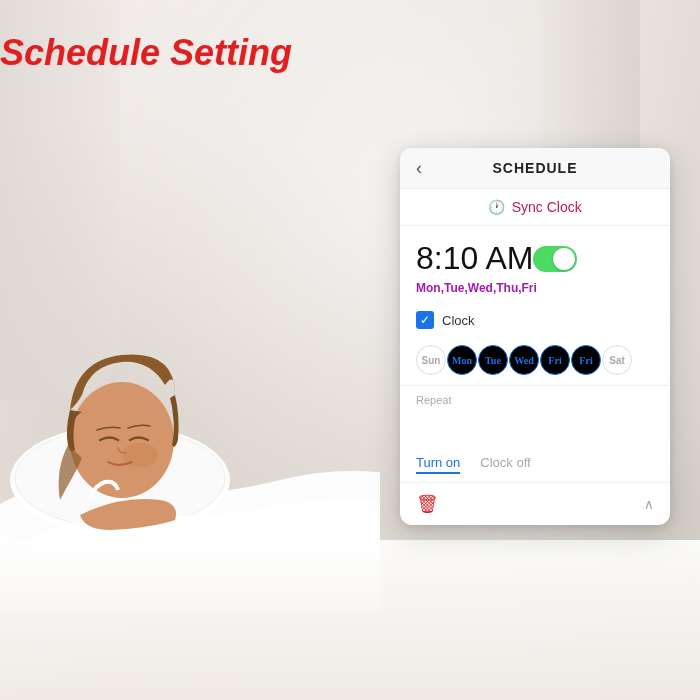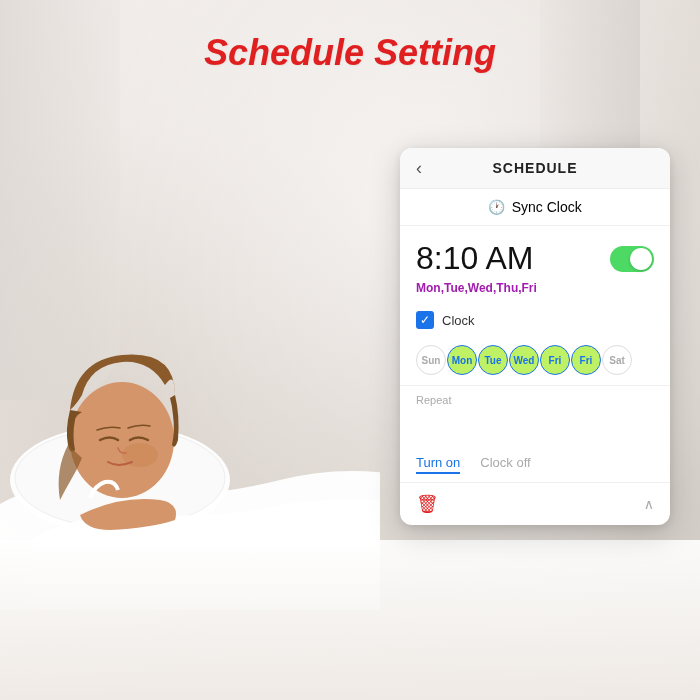--- a/index.html
+++ b/index.html
@@ -41,21 +41,20 @@
       width: 100px; height: 350px;
       background: linear-gradient(270deg, rgba(210,205,200,0.6), rgba(225,220,215,0.2));
       border-radius: 0 0 0 60px;
     }
 
     
     .page-title {
       position: absolute;
       top: 32px;
       left: 0; right: 0;
-      text-align: center;
       font-size: 36px;
       font-weight: 800;
       color: #e02020;
       font-style: italic;
       text-shadow: 1px 1px 2px rgba(0,0,0,0.05);
       z-index: 10;
     }
 
     
     .schedule-card {
@@ -102,28 +101,28 @@
       padding: 10px 16px;
       border-bottom: 1px solid #f0f0f0;
       gap: 6px;
     }
     .sync-clock-icon {
       font-size: 14px;
       color: #555;
     }
     .sync-clock-label {
       font-size: 14px;
-      color: #000000;
+      color: #be185d;
     }
 
     
     .time-row {
       display: flex;
       align-items: center;
-      justify-content: space-between;
+      justify-content: flex-start;
       padding: 14px 16px 4px;
     }
     .time-display {
       font-size: 32px;
       font-weight: 300;
       color: #111;
     }
 
     
     .toggle {
@@ -191,23 +190,24 @@
       display: flex;
       align-items: center;
       justify-content: center;
       font-size: 10px;
       font-weight: 600;
       cursor: pointer;
       border: 1.5px solid #ccc;
       color: #555;
     }
     .day-btn.active {
-      background: #bef264;
+      background: #000000;
       border-color: #1a73e8;
       color: #1a73e8;
+      font-family: Liberation Serif, serif;
     }
     .day-btn.inactive {
       background: transparent;
       border-color: #ddd;
       color: #aaa;
     }
 
     
     .actions-section {
       padding: 8px 16px;

